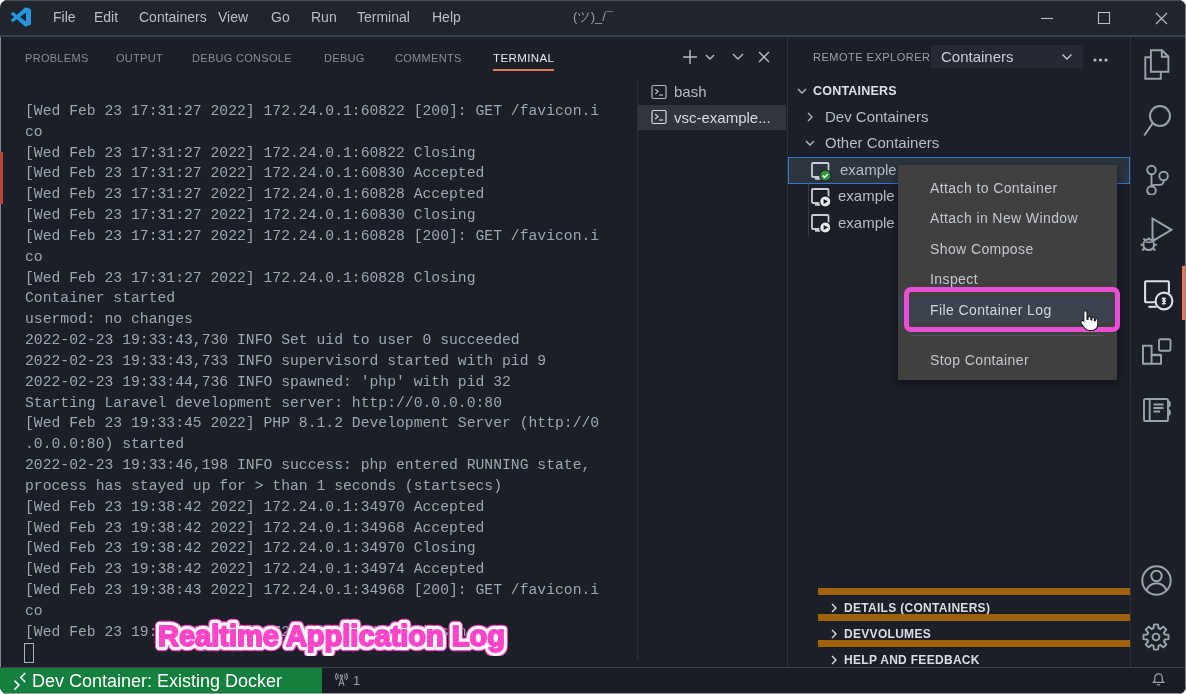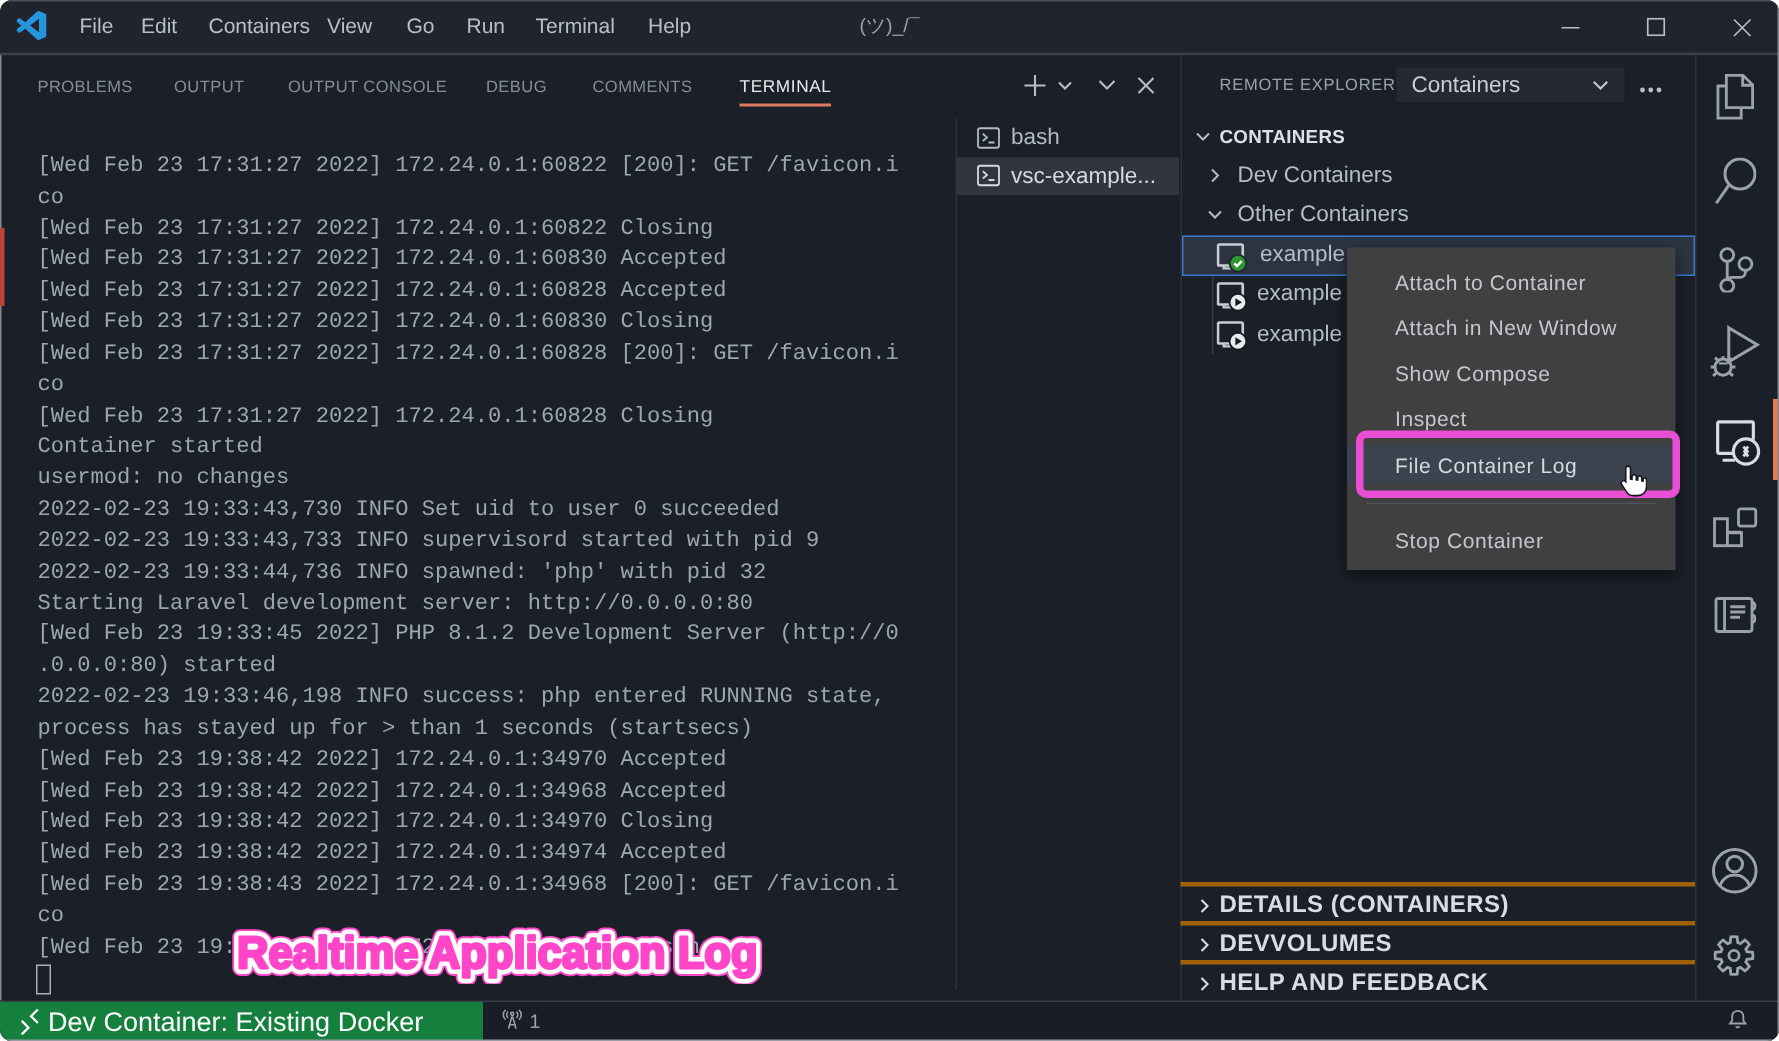--- a/index.html
+++ b/index.html
@@ -28,22 +28,22 @@
   .trow.sel{background:#31353d;color:#d6dbe2;}
   .ticon{position:absolute;left:13px;top:4.5px;width:16px;height:16px;}
   
   #sidebar{position:absolute;left:787px;top:37px;width:343px;height:630px;background:#1b1f27;border-left:1px solid #2c313b;}
   #sb-h{position:absolute;left:813px;top:46px;height:22px;line-height:22px;color:#9aa1ab;font-size:11px;letter-spacing:.5px;}
   #sb-dd{position:absolute;left:931px;top:45px;width:152px;height:23px;background:#242933;color:#c9ced6;
          font-size:15px;line-height:23px;}
   .trw{position:absolute;left:788px;width:342px;height:26px;line-height:26px;color:#b6bdc6;font-size:15px;}
   .trw b{font-size:12.5px;color:#dce1e8;letter-spacing:.2px;}
   .chev{position:absolute;top:6px;width:14px;height:14px;}
-  .sect{position:absolute;left:787px;width:343px;height:26px;line-height:26px;border-top:3px solid #a16207;
-        color:#d9dee5;font-size:16px;font-weight:bold;letter-spacing:.3px;}
+  .sect{position:absolute;left:818px;width:343px;height:26px;line-height:26px;border-top:7px solid #a16207;
+        color:#d9dee5;font-size:12px;font-weight:bold;letter-spacing:.3px;}
   
   #actbar{position:absolute;left:1130px;top:37px;width:56px;height:630px;background:#1b1f27;border-left:1px solid #2c313b;}
   #redbarR{position:absolute;left:1182px;top:266px;width:4px;height:54px;background:#ef7957;}
   
   #status{position:absolute;left:0;top:668px;width:1186px;height:26px;background:#191d25;border-top:1px solid #39404b;margin-top:-1px;}
   #remote{position:absolute;left:0;top:0;width:322px;height:26px;background:#15803d;color:#fff;font-size:18px;line-height:26px;border-bottom-left-radius:8px;}
   
   #cmenu{position:absolute;left:898px;top:165px;width:219px;height:215px;background:#404040;
          box-shadow:0 3px 9px rgba(0,0,0,.5);}
   .mi{position:absolute;left:0;width:219px;height:26px;line-height:26px;color:#c3c8d0;font-size:14px;letter-spacing:.4px;padding-left:32px;box-sizing:border-box;}
@@ -72,21 +72,21 @@
     <span id="wintitle">(ツ)_/¯</span>
     <svg class="abs" style="left:1035px;top:0" width="140" height="35" viewBox="0 0 140 35" fill="none" stroke="#b9bfc7" stroke-width="1.1">
       <path d="M6 18.5h12"></path>
       <rect x="63.5" y="12.5" width="11" height="11"></rect>
       <path d="M121 13l11 11M132 13l-11 11"></path>
     </svg>
   </div>
 
   <span class="ptab" style="left:25px">PROBLEMS</span>
   <span class="ptab" style="left:116px">OUTPUT</span>
-  <span class="ptab" style="left:192px">OUTPUT CONSOLE</span>
+  <span class="ptab" style="left:192px">DEBUG CONSOLE</span>
   <span class="ptab" style="left:324px">DEBUG</span>
   <span class="ptab" style="left:395px">COMMENTS</span>
   <span class="ptab active" style="left:493px">TERMINAL</span>
 
   <svg class="abs" style="left:680px;top:47px" width="100" height="20" viewBox="0 0 100 20" fill="none" stroke="#b9bfc8" stroke-width="1.4">
     <path d="M10 3v14M3 10h14"></path>
     <path d="M26 8l4 4 4-4"></path>
     <path d="M53 7l5 5 5-5"></path>
     <path d="M79 5l10 10M89 5l-10 10"></path>
   </svg>

